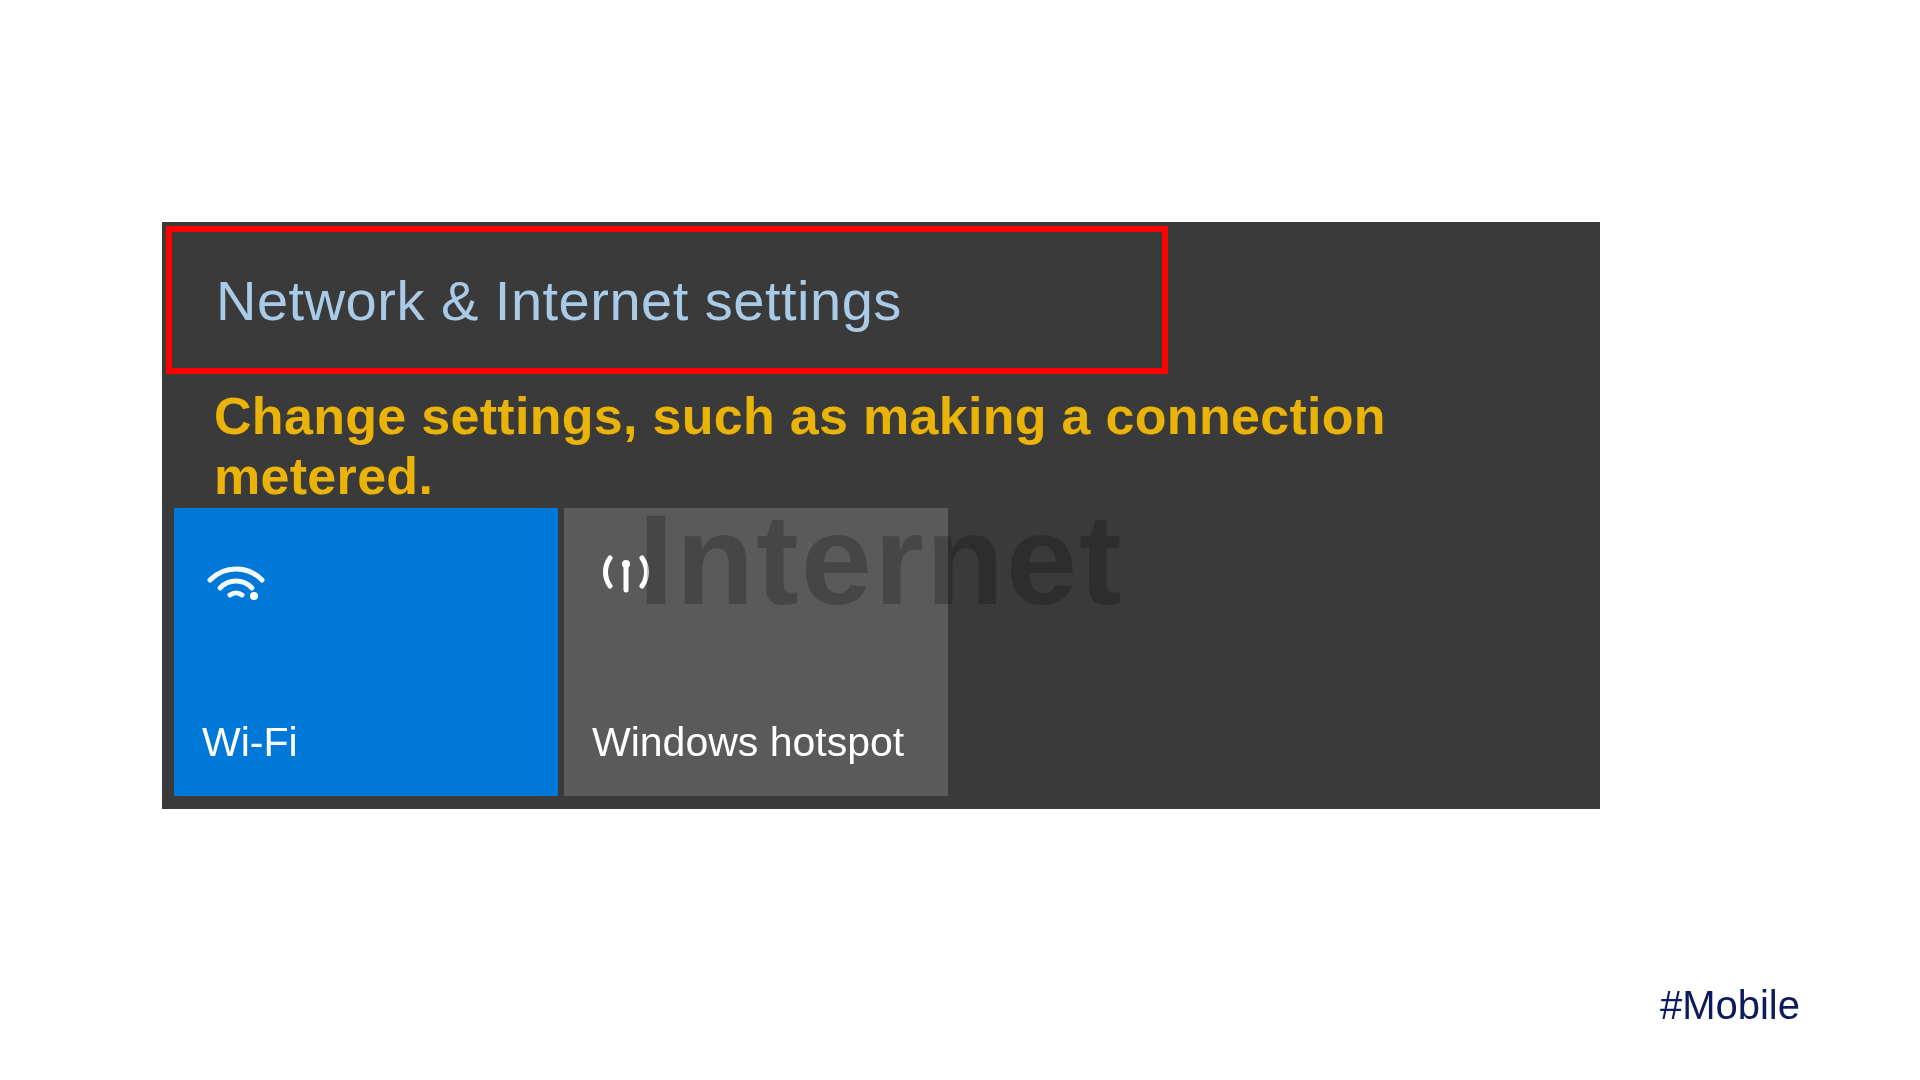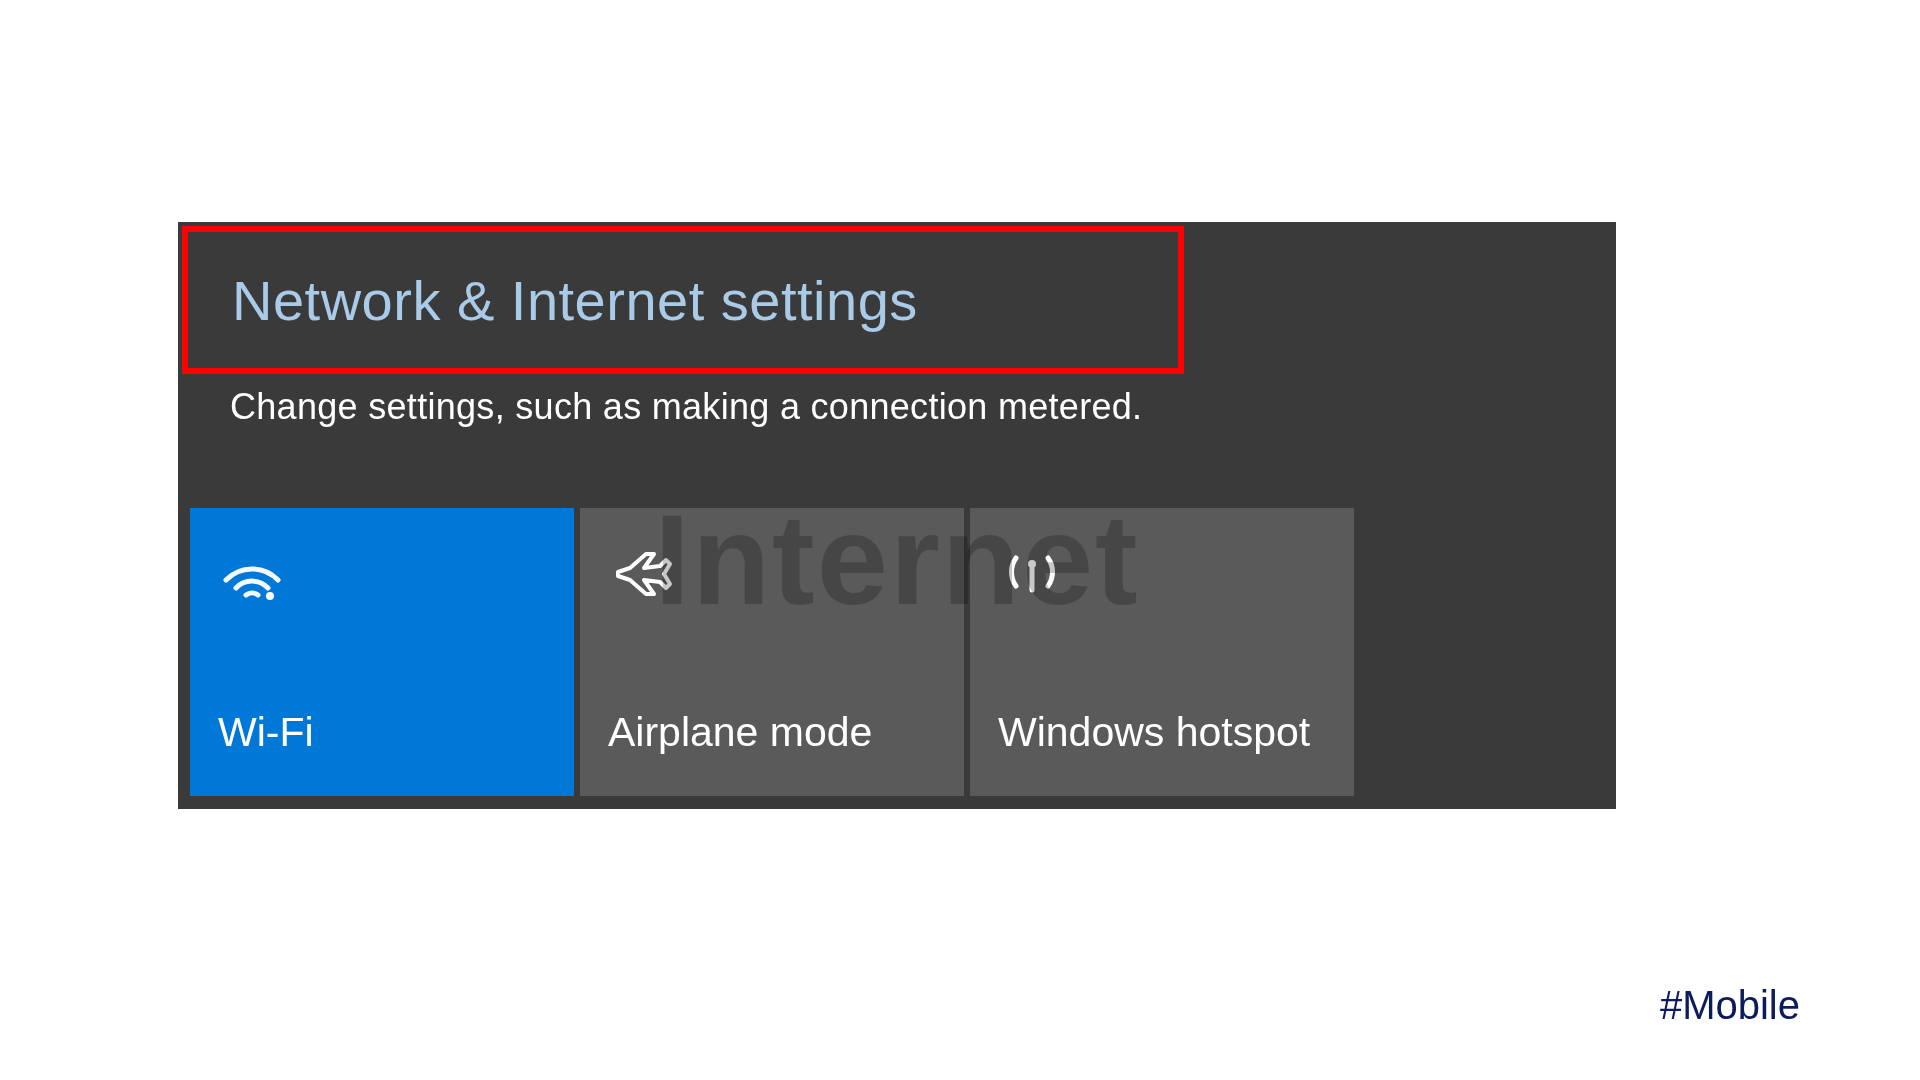--- a/index.html
+++ b/index.html
@@ -9,21 +9,21 @@
     }
     body {
       width: 1920px;
       height: 1080px;
       background: #ffffff;
       font-family: "Segoe UI", Arial, sans-serif;
       position: relative;
     }
     .panel {
       position: absolute;
-      left: 178px;
+      left: 162px;
       top: 222px;
       width: 1438px;
       height: 587px;
       background: #3a3a3a;
       padding: 0;
     }
     .highlight-box {
       position: absolute;
       left: 4px;
       top: 4px;
@@ -37,23 +37,23 @@
     .title-link {
       color: #a9cbe8;
       font-size: 56px;
       font-weight: 400;
       letter-spacing: 0.5px;
     }
     .subtitle {
       position: absolute;
       left: 52px;
       top: 164px;
-      color: #ffffff;
-      font-size: 36px;
-      font-weight: 400;
+      color: #eab308;
+      font-size: 52px;
+      font-weight: 700;
       letter-spacing: 0.3px;
     }
     .tiles {
       position: absolute;
       left: 12px;
       top: 286px;
       display: flex;
       gap: 6px;
     }
     .tile {
@@ -80,21 +80,21 @@
     }
     .tile-icon svg {
       width: 100%;
       height: 100%;
     }
     .tile-label {
       color: #ffffff;
       font-size: 41px;
       font-weight: 400;
       line-height: 1.15;
-      margin-bottom: 16px;
+      margin-bottom: 6px;
     }
     .watermark {
       position: absolute;
       left: 50%;
       top: 264px;
       transform: translateX(-50%);
       color: rgba(0,0,0,0.22);
       font-size: 128px;
       font-weight: 700;
       letter-spacing: 2px;
@@ -131,28 +131,20 @@
         <svg viewBox="0 0 64 64" fill="none" stroke="#ffffff" stroke-width="5" stroke-linecap="round">
           <path d="M6 40 A36 36 0 0 1 58 40" opacity="0.95"></path>
           <path d="M16 48 A22 22 0 0 1 48 48" opacity="0.95"></path>
           <path d="M26 55 A10 10 0 0 1 38 55" opacity="0.95"></path>
           <circle cx="50" cy="56" r="4" fill="#ffffff" stroke="none"></circle>
         </svg>
       </div>
       <div class="tile-label">Wi-Fi</div>
     </div>
 
-    <div class="tile tile-inactive">
-      <div class="tile-icon">
-        <svg viewBox="0 0 64 64" fill="none" stroke="#ffffff" stroke-width="4" stroke-linejoin="round" stroke-linecap="round">
-          <path d="M8 32 L20 28 L36 14 L44 14 L34 28 L50 26 L56 20 L60 24 L54 34 L60 44 L56 48 L50 42 L34 40 L44 54 L36 54 L20 40 L8 36 Z" fill="none"></path>
-        </svg>
-      </div>
-      <div class="tile-label">Airplane mode</div>
-    </div>
 
     <div class="tile tile-inactive">
       <div class="tile-icon">
         <svg viewBox="0 0 64 64" fill="none" stroke="#ffffff" stroke-width="5" stroke-linecap="round">
           <path d="M16 18 A24 24 0 0 0 16 46"></path>
           <path d="M48 18 A24 24 0 0 1 48 46"></path>
           <line x1="32" y1="28" x2="32" y2="50"></line>
           <circle cx="32" cy="24" r="4" fill="#ffffff" stroke="none"></circle>
         </svg>
       </div>

